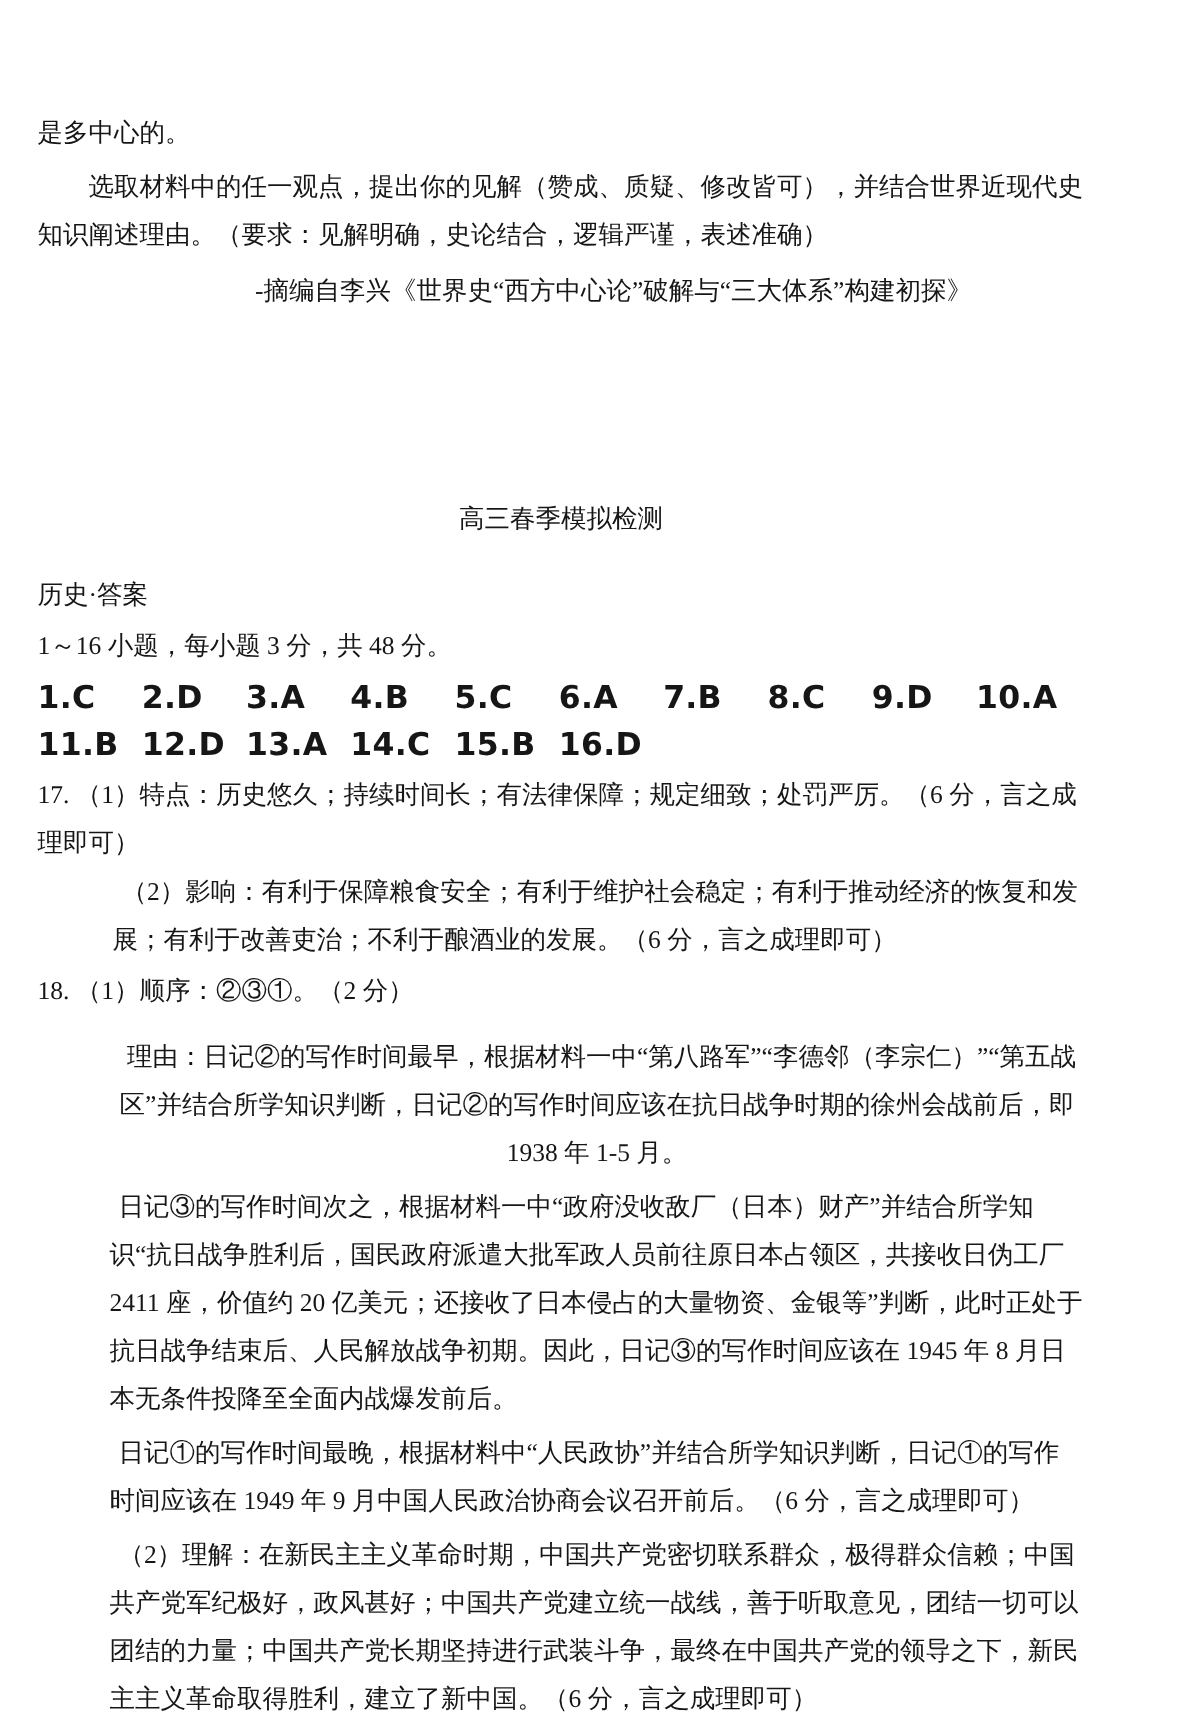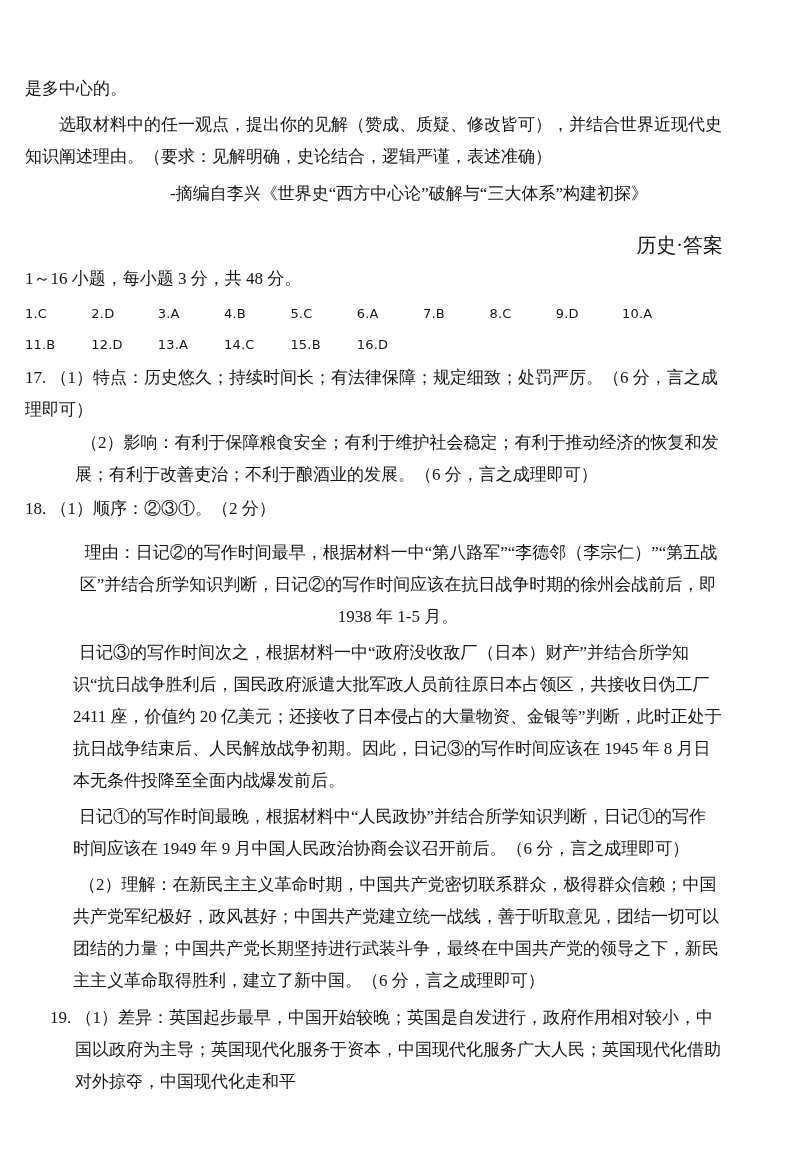--- a/index.html
+++ b/index.html
@@ -39,32 +39,32 @@
   }
   
   .doc-title {
     margin: 120px 0 0 0;
     text-align: center;
     font-weight: normal;
     font-size: 17px;
   }
   .doc-subtitle {
     margin: 19px 0 0 0;
-    text-align: right;
+    text-align: left;
     font-weight: normal;
-    font-size: 20px;
+    font-size: 17px;
   }
   .mcq-note { margin-top: 2px; }
   
   .ans-row {
     margin: 0;
     line-height: 31px;
     font-family: "DejaVu Sans", "Liberation Sans", sans-serif;
-    font-weight: 400;
-    font-size: 13px;
+    font-weight: 700;
+    font-size: 21px;
     letter-spacing: 0.2px;
   }
   .ans-row .ans {
     display: inline-block;
     width: 62px;
   }
   .ans-row-first { margin-top: 3px; }
   
   .q-first { margin-top: 2px; }
   .sub-para {
@@ -86,20 +86,21 @@
 </style>
 </head>
 <body>
 
 <div class="doc">
 
   <p class="p tail-line">是多中心的。</p>
   <p class="p task-line">选取材料中的任一观点，提出你的见解（赞成、质疑、修改皆可），并结合世界近现代史知识阐述理由。（要求：见解明确，史论结合，逻辑严谨，表述准确）</p>
   <p class="p source-line">-摘编自李兴《世界史“西方中心论”破解与“三大体系”构建初探》</p>
 
+  <h1 class="p doc-title">高三春季模拟检测</h1>
   <h2 class="p doc-subtitle">历史·答案</h2>
 
   <p class="p mcq-note">1～16 小题，每小题 3 分，共 48 分。</p>
 
   <p class="p ans-row ans-row-first">
     <span class="ans">1.C</span>
     <span class="ans">2.D</span>
     <span class="ans">3.A</span>
     <span class="ans">4.B</span>
     <span class="ans">5.C</span>

